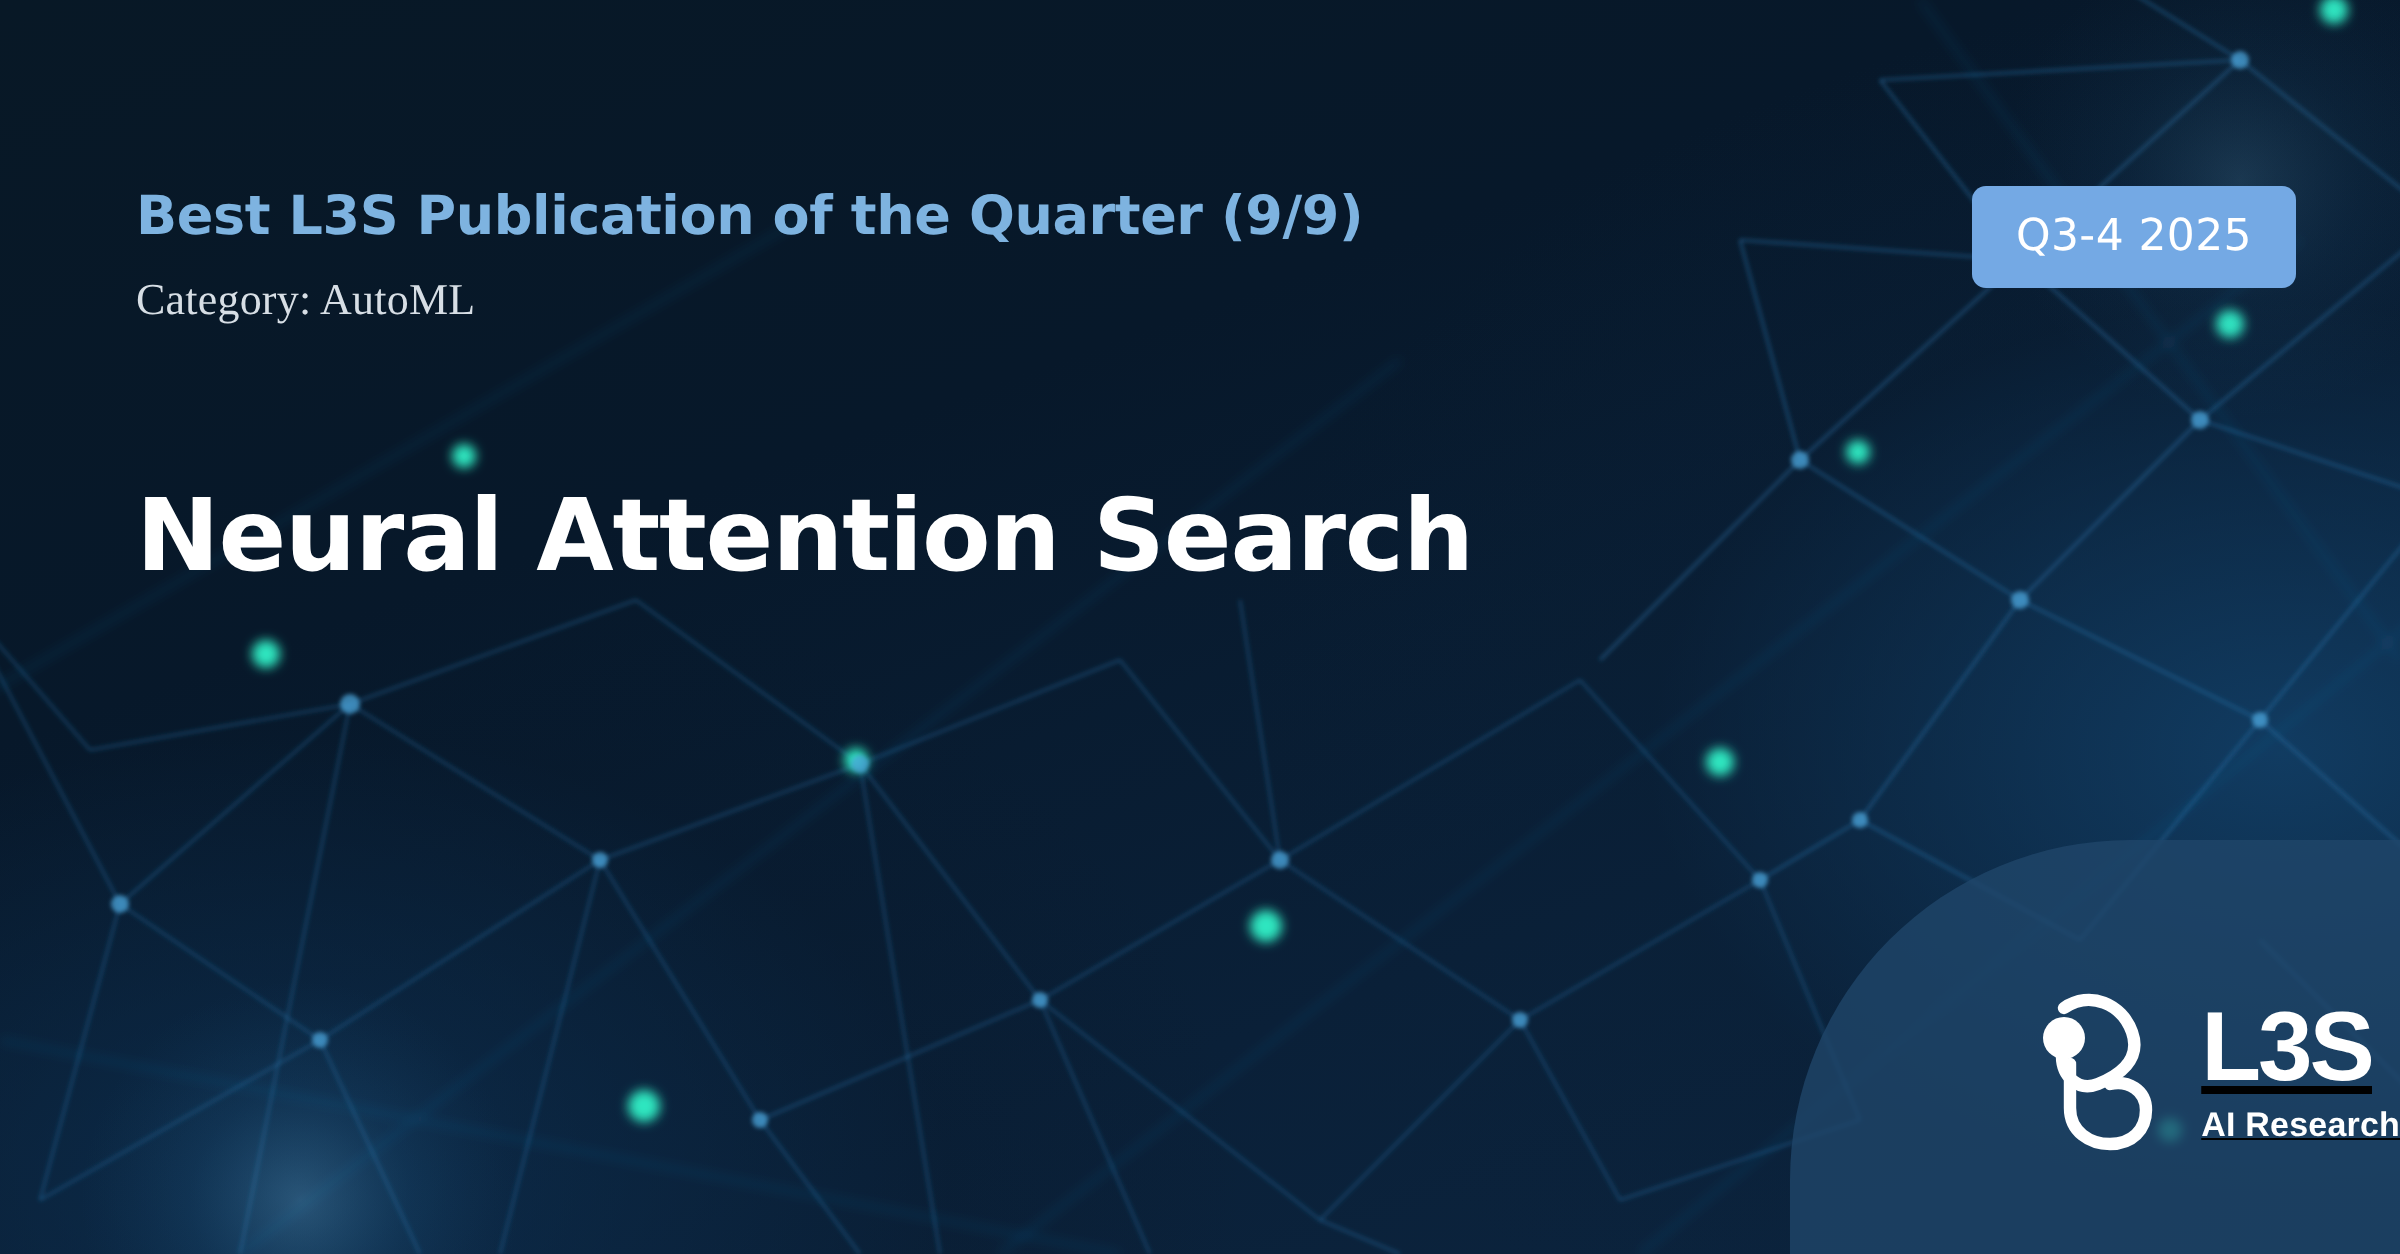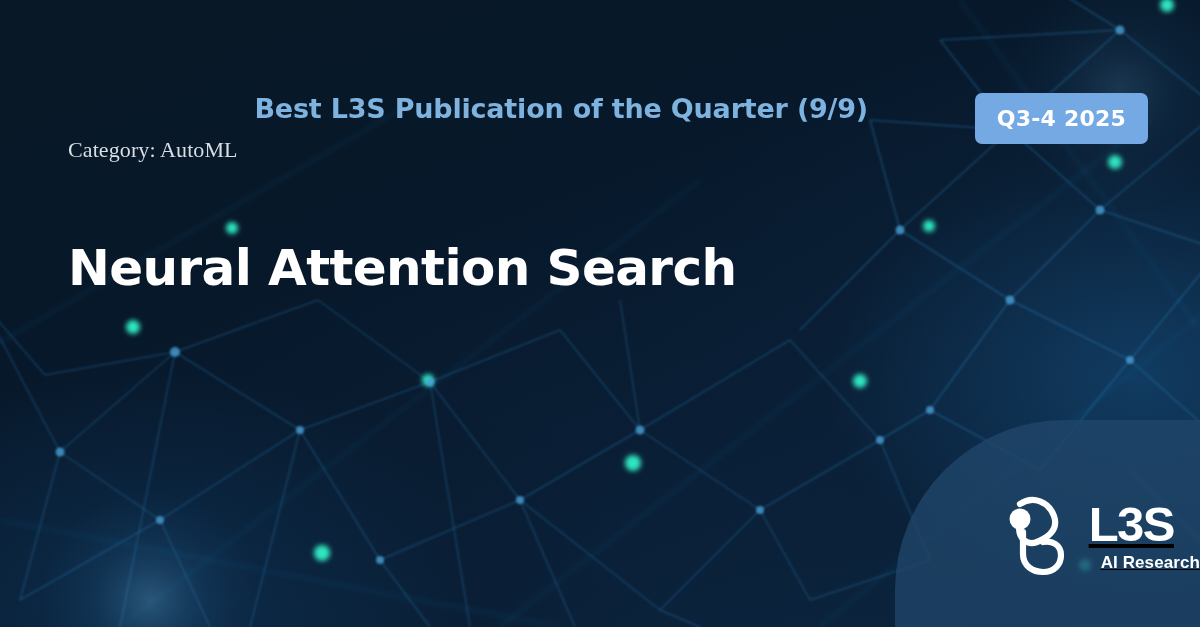--- a/index.html
+++ b/index.html
@@ -38,21 +38,20 @@
     left:68px; top:93px;
     width:800px;
   }
   .eyebrow {
     font-size:27px;
     font-weight:bold;
     color:#7eb3e0;
     letter-spacing:-0.2px;
     line-height:1.2;
     white-space:nowrap;
-    text-align:right;
   }
   .category {
     margin-top:12px;
     font-size:22px;
     font-weight:normal;
     color:#d7dee5;
     letter-spacing:0.1px;
     line-height:1.2;
     font-family:Liberation Serif, serif;
   }
@@ -63,21 +62,21 @@
     right:52px; top:93px;
     height:51px;
     padding:0 22px;
     display:flex;
     align-items:center;
     justify-content:center;
     background:#74a9e4;
     border-radius:7px;
     color:#ffffff;
     font-size:22px;
-    font-weight:bold;
+    font-weight:normal;
     letter-spacing:0.2px;
     white-space:nowrap;
   }
 
   
   .title {
     position:absolute;
     left:68px; top:240px;
     width:860px;
     font-size:50px;
@@ -112,21 +111,20 @@
     letter-spacing:-1.5px;
     font-family:"Liberation Sans", sans-serif;
   }
   .logo-sub {
     margin-top:5px;
     font-size:17px;
     font-weight:bold;
     color:#ffffff;
     letter-spacing:0.1px;
     font-family:"Liberation Sans", sans-serif;
-    margin-left:12px;
   }
 </style>
 </head>
 <body>
 
 <div class="card">
 
   <svg class="net" viewBox="0 0 1200 627" aria-hidden="true">
     <defs>
       <radialGradient id="glowTeal" cx="50%" cy="50%" r="50%">

